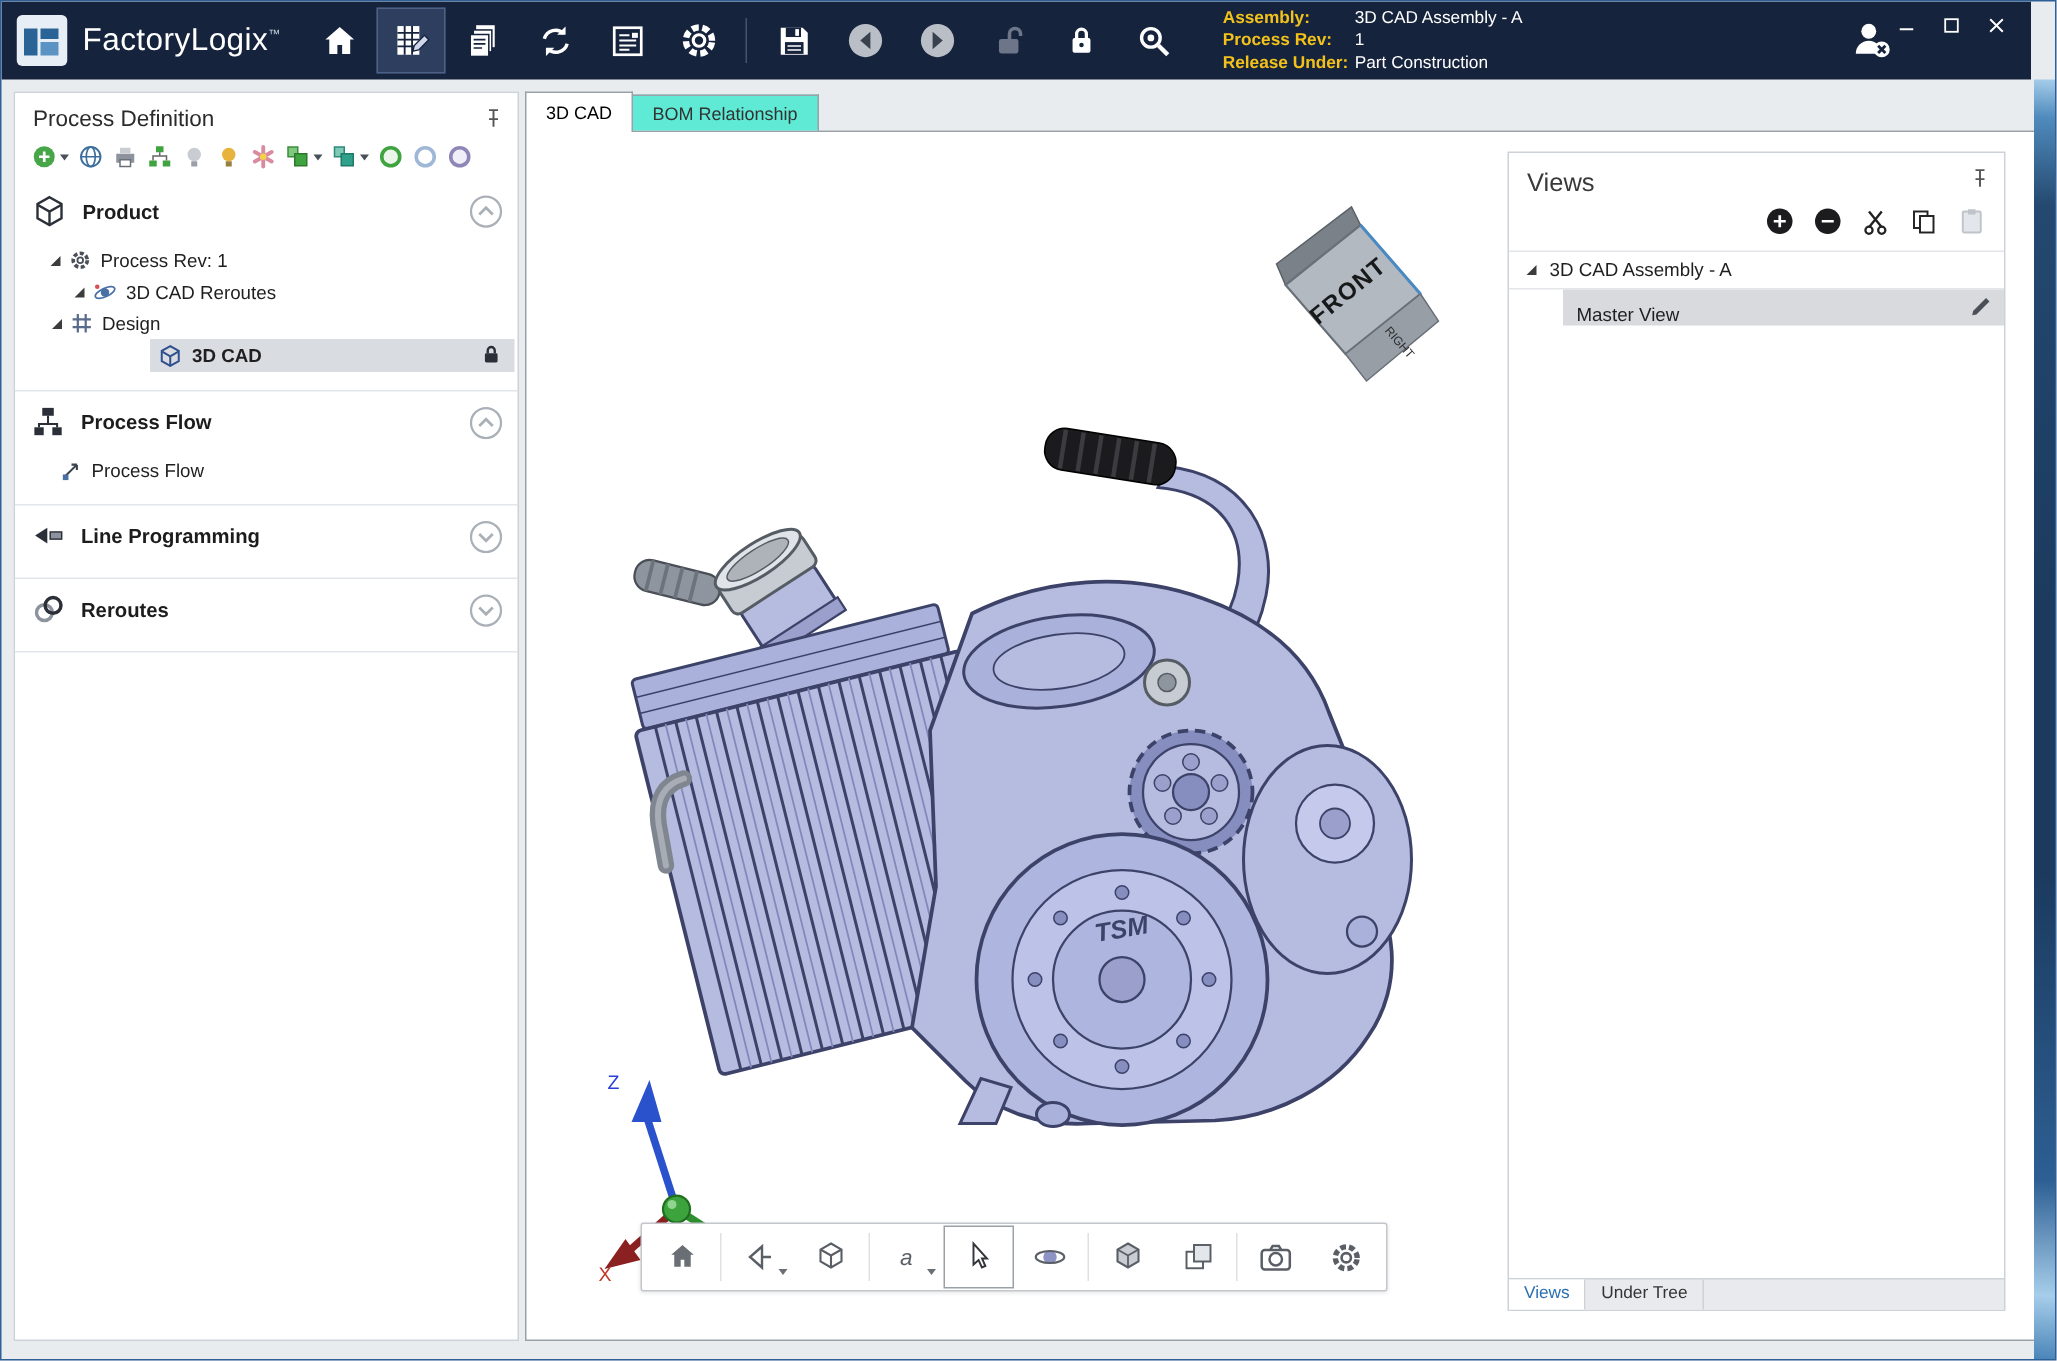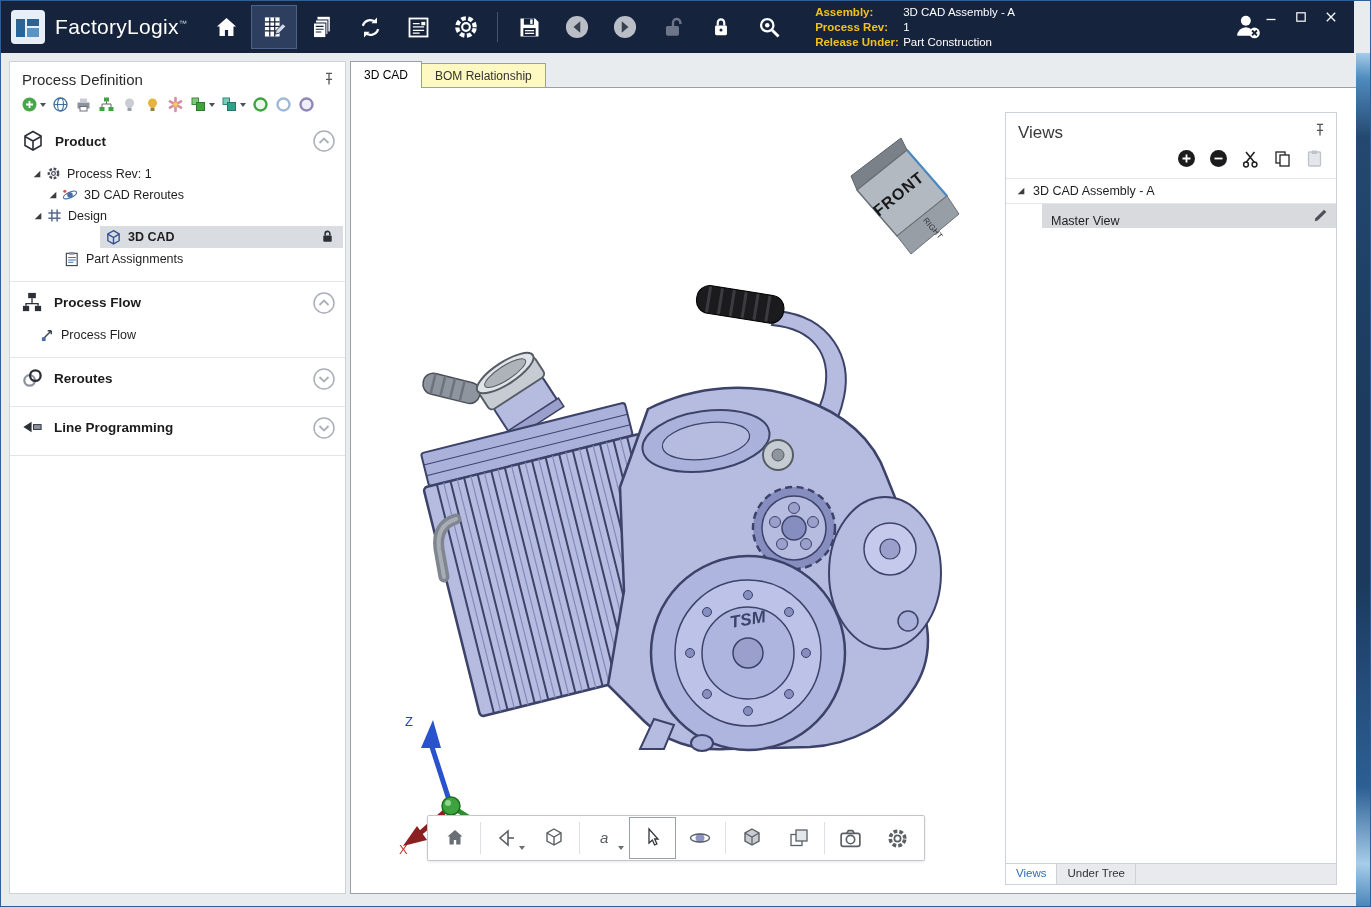--- a/index.html
+++ b/index.html
@@ -45,32 +45,32 @@
   .tlabel { white-space:nowrap; }
   .trow.selected { margin-left:90px; margin-right:2px; background:#d9dce0; height:22px; padding-left:5px; position:relative; }
   .trow.selected .tlabel { font-weight:bold; }
   .locki { position:absolute; right:8px; top:3px; }
 
   
   .main { position:absolute; left:349px; top:60px; width:1008px; height:833px; }
   .tabs { position:absolute; top:0; left:0; height:26px; display:flex; z-index:4; }
   .tab { border:1px solid #9aa0a8; border-bottom:none; padding:0 13px; font-size:12px; display:flex; align-items:center; cursor:pointer; white-space:nowrap; }
   .tab.active { background:#fff; height:27px; color:#000; position:relative; z-index:5; }
-  .tab.inactive { background:#fef9c3; height:24px; margin-top:2px; color:#333; border-left:none; }
+  .tab.inactive { background:#5eead4; height:24px; margin-top:2px; color:#333; border-left:none; }
   .viewport { position:absolute; top:26px; left:0; right:0; bottom:0; background:#fff; border:1px solid #9aa0a8; overflow:hidden; }
 
   
   .vtoolbar { position:absolute; left:76px; bottom:32px; height:46px; background:#fff; border:1px solid #c3c7cc; border-radius:2px; display:flex; align-items:center; padding:0 3px; box-shadow:0 1px 3px rgba(0,0,0,.10); }
   .vbtn { width:47px; height:42px; border:none; background:transparent; display:flex; align-items:center; justify-content:center; position:relative; cursor:pointer; }
   .vbtn.active { border:1px solid #9aa0a8; background:#fff; }
   .vbtn .mini-car { position:absolute; right:5px; bottom:9px; width:0; height:0; border-left:3px solid transparent; border-right:3px solid transparent; border-top:4px solid #6a6f76; }
   .vsep { width:1px; height:32px; background:#dde0e4; margin:0 2px; }
 
   
-  .vpanel { position:absolute; right:20px; top:24px; width:332px; height:773px; background:#fff; border:1px solid #cdd2d8; z-index:6; }
+  .vpanel { position:absolute; right:20px; top:13px; width:332px; height:773px; background:#fff; border:1px solid #cdd2d8; z-index:6; }
   .vp-head { position:relative; padding:10px 12px 2px 12px; }
   .vp-title { font-size:17px; color:#3a3a3a; }
   .vp-toolbar { display:flex; justify-content:flex-end; align-items:center; gap:13px; padding:4px 12px 10px; }
   .vpt { display:flex; cursor:pointer; }
   .vp-root { display:flex; align-items:center; height:26px; border-top:1px solid #e4e6e9; border-bottom:1px solid #e4e6e9; padding-left:10px; font-size:12.5px; color:#1f1f1f; cursor:pointer; }
   .vp-root .exp { display:flex; margin-right:7px; }
   .vp-child { height:24px; margin-left:36px; background:#d8dade; display:flex; align-items:flex-end; padding-left:9px; font-size:12.5px; color:#1f1f1f; position:relative; cursor:pointer; }
   .vp-pencil { position:absolute; right:8px; top:4px; cursor:pointer; }
   .vp-tabs { position:absolute; bottom:0; left:0; right:0; height:21px; background:#e8eaed; border-top:1px solid #cdd2d8; display:flex; font-size:11.5px; }
   .vp-tab { padding:3px 10px 0 10px; cursor:pointer; border-right:1px solid #cdd2d8; }
@@ -370,30 +370,20 @@
             </svg>
           </span>
         <span class="tlabel">3D CAD</span>
         <span class="locki">
             <svg viewBox="0 0 16 16" width="15" height="15">
               <rect x="3.5" y="7" width="9" height="6.5" rx="1" fill="#2b2f38"></rect>
               <path d="M5.5 7V5a2.5 2.5 0 0 1 5 0v2" fill="none" stroke="#2b2f38" stroke-width="1.7"></path>
             </svg>
           </span>
       </div>
-      <div class="trow" style="padding-left:54px">
-        <span class="ticon">
-            <svg viewBox="0 0 17 17" width="16" height="16">
-              <rect x="2.5" y="2.5" width="11.5" height="13" fill="#fff" stroke="#3c4350" stroke-width="1.2"></rect>
-              <rect x="5.5" y="1" width="5.5" height="3" fill="#8d939c"></rect>
-              <path d="M4.5 7h8M4.5 9.5h8M4.5 12h5.5" stroke="#4a6fa5" stroke-width="1.1"></path>
-            </svg>
-          </span>
-        <span class="tlabel">Part Assignments</span>
-      </div>
     </div>
 
     <div class="section bt">
       <span>
           <svg viewBox="0 0 24 24" width="23" height="23">
             <rect x="7.5" y="2" width="8" height="5.5" fill="#2b2f38"></rect>
             <rect x="2" y="15.5" width="6.5" height="5.5" fill="#2b2f38"></rect>
             <rect x="14.5" y="15.5" width="6.5" height="5.5" fill="#2b2f38"></rect>
             <path d="M11.5 7.5v4M5.2 15.5v-2.3h12.6v2.3M11.5 11.5v1.7" fill="none" stroke="#2b2f38" stroke-width="1.4"></path>
           </svg>
@@ -414,41 +404,41 @@
               <rect x="2" y="11" width="4" height="4" fill="#4a6fa5"></rect>
             </svg>
           </span>
         <span class="tlabel">Process Flow</span>
       </div>
     </div>
 
     <div class="section bt">
       <span>
           <svg viewBox="0 0 24 24" width="23" height="23">
-            <circle cx="9" cy="14" r="5.5" fill="none" stroke="#8d939c" stroke-width="2.4"></circle>
-            <circle cx="15" cy="9" r="5.5" fill="none" stroke="#2b2f38" stroke-width="2.4"></circle>
-          </svg>
-        </span>
-      <span class="sec-label">Reroutes</span>
+            <path d="M11 6 2.5 11.5 11 17z" fill="#2b2f38"></path>
+            <rect x="13" y="9" width="8" height="5" fill="#8d939c" stroke="#2b2f38" stroke-width="1"></rect>
+          </svg>
+        </span>
+      <span class="sec-label">Line Programming</span>
       <span class="chev">
           <svg viewBox="0 0 22 22" width="22" height="22">
             <circle cx="11" cy="11" r="10" fill="none" stroke="#aab0b8" stroke-width="1.5"></circle>
             <path d="M6.5 9 11 13.5 15.5 9" fill="none" stroke="#aab0b8" stroke-width="1.8"></path>
           </svg>
         </span>
     </div>
 
     <div class="section bt">
       <span>
           <svg viewBox="0 0 24 24" width="23" height="23">
-            <path d="M11 6 2.5 11.5 11 17z" fill="#2b2f38"></path>
-            <rect x="13" y="9" width="8" height="5" fill="#8d939c" stroke="#2b2f38" stroke-width="1"></rect>
-          </svg>
-        </span>
-      <span class="sec-label">Line Programming</span>
+            <circle cx="9" cy="14" r="5.5" fill="none" stroke="#8d939c" stroke-width="2.4"></circle>
+            <circle cx="15" cy="9" r="5.5" fill="none" stroke="#2b2f38" stroke-width="2.4"></circle>
+          </svg>
+        </span>
+      <span class="sec-label">Reroutes</span>
       <span class="chev">
           <svg viewBox="0 0 22 22" width="22" height="22">
             <circle cx="11" cy="11" r="10" fill="none" stroke="#aab0b8" stroke-width="1.5"></circle>
             <path d="M6.5 9 11 13.5 15.5 9" fill="none" stroke="#aab0b8" stroke-width="1.8"></path>
           </svg>
         </span>
     </div>
     <div style="border-top:1px solid #e2e5e9; margin-top:8px;"></div>
   </aside>
 

